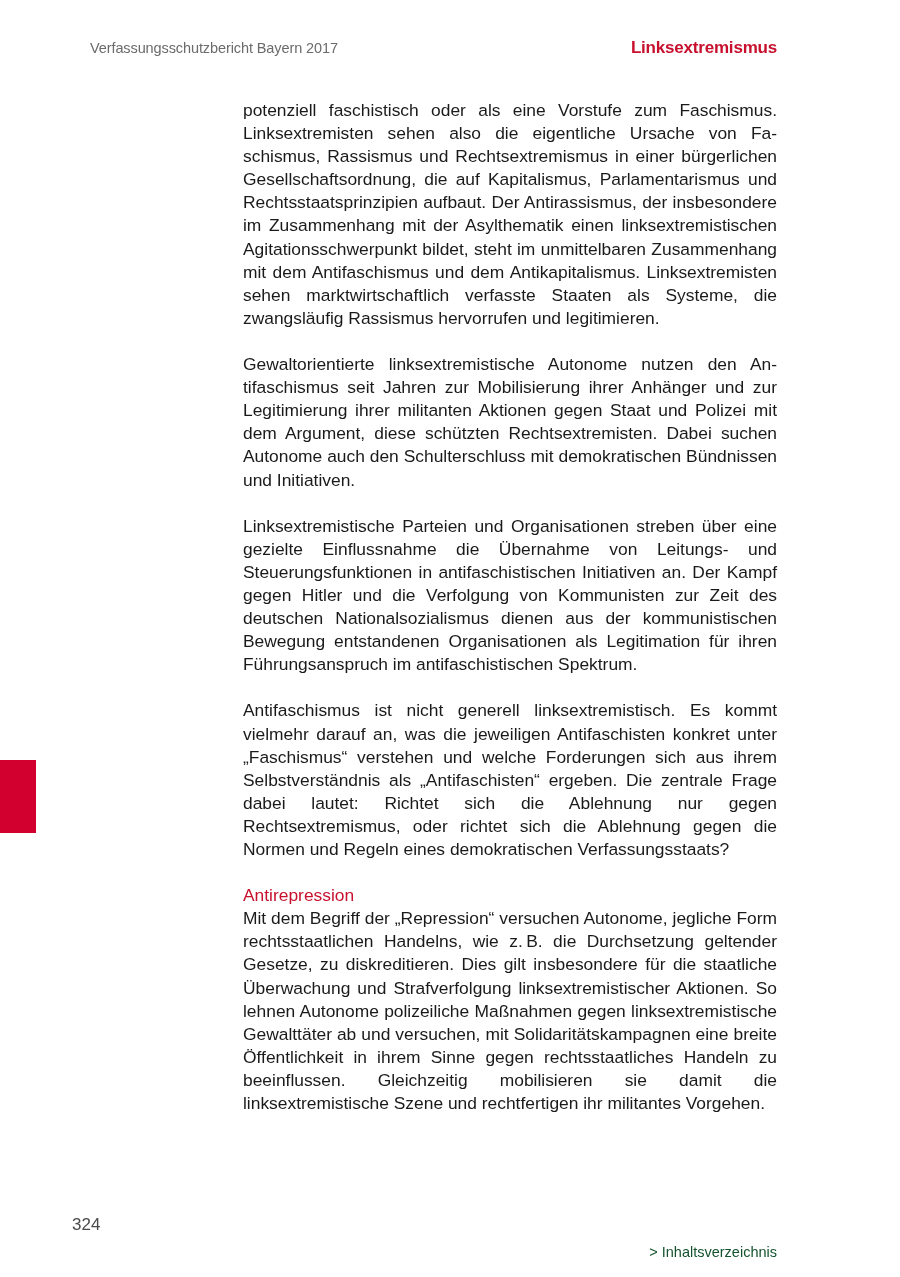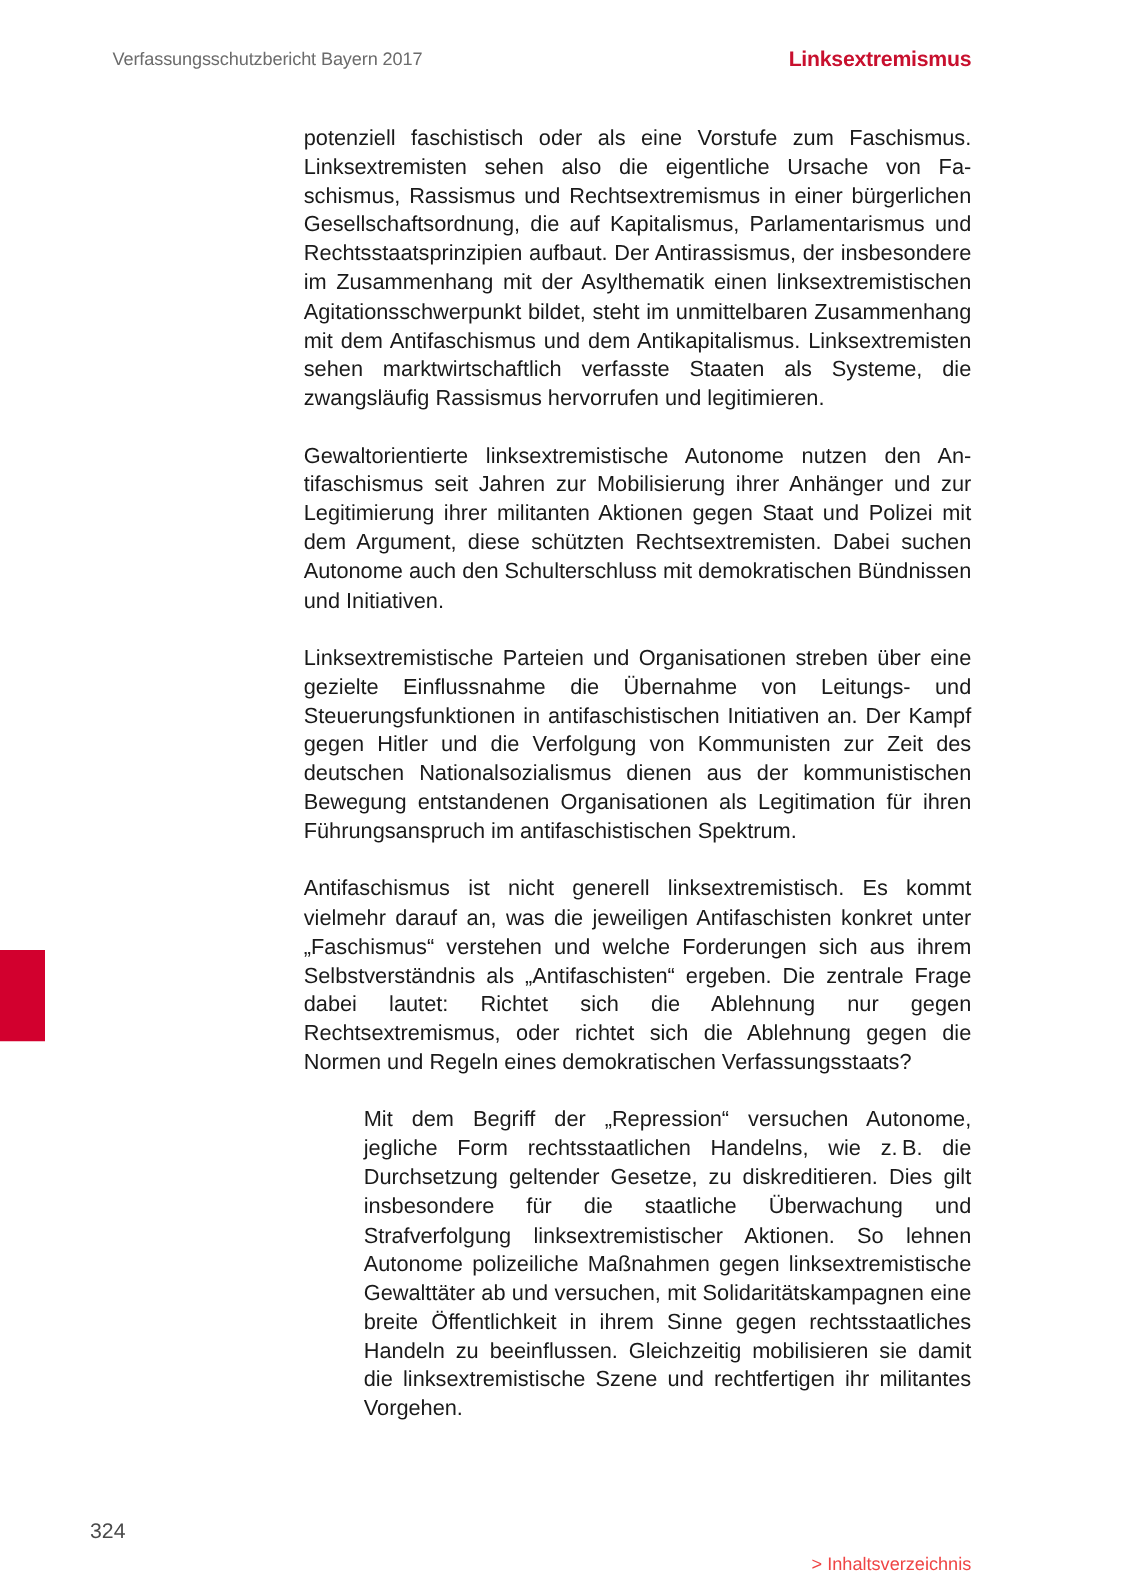--- a/index.html
+++ b/index.html
@@ -3,36 +3,37 @@
   <meta charset="utf-8">
   <style>
     html, body { margin: 0; padding: 0; background: #ffffff; }
     body { width: 900px; height: 1277px; position: relative; overflow: hidden;
            font-family: "Liberation Sans", "DejaVu Sans", sans-serif; color: #1a1a1a; }
     .running-head-left { position: absolute; left: 72px; top: 40px; font-size: 14.5px; color: #6b6b6b; letter-spacing: -0.1px; margin-left: 18px; }
     .running-head-right { position: absolute; right: 123px; top: 38px; font-size: 17px; font-weight: bold; color: #c8102e; letter-spacing: -0.2px; text-align: center; }
     .side-tab { position: absolute; left: 0; top: 760px; width: 36px; height: 73px; background: #d2002e; }
     .content { position: absolute; left: 243px; top: 99px; width: 534px; font-size: 17.4px; line-height: 23.1px; }
     .para { margin: 0 0 23.1px 0; text-align: justify; hyphens: manual; }
-    .para:last-child { margin-bottom: 0; margin-left: 48px; }
+    .para:last-child { margin-bottom: 0; }
     .section-heading { margin: 0; font-size: 17.4px; line-height: 23.1px; color: #c8102e; font-weight: normal; }
     .para.no-gap-top { margin-top: 0; }
     .page-number { position: absolute; left: 72px; top: 1215px; font-size: 17px; color: #4a4a4a; }
-    .toc-link { position: absolute; right: 123px; top: 1244px; font-size: 14.5px; color: #ef4444; text-decoration: none; cursor: pointer; }
+    .toc-link { position: absolute; right: 123px; top: 1244px; font-size: 14.5px; color: #14532d; text-decoration: none; cursor: pointer; }
   </style>
 </head>
 <body>
 
 <div class="running-head-left">Verfassungsschutzbericht Bayern 2017</div>
 <div class="running-head-right">Linksextremismus</div>
 
 <div class="side-tab"></div>
 
 <main class="content">
   <p class="para">potenziell faschistisch oder als eine Vorstufe zum Faschismus. Linksextremisten sehen also die eigentliche Ursache von Fa­schismus, Rassismus und Rechtsextremismus in einer bürgerli­chen Gesellschaftsordnung, die auf Kapitalismus, Parlamentaris­mus und Rechtsstaatsprinzipien aufbaut. Der Antirassismus, der insbesondere im Zusammenhang mit der Asylthematik einen linksextremistischen Agitationsschwerpunkt bildet, steht im un­mittelbaren Zusammenhang mit dem Antifaschismus und dem Antikapitalismus. Linksextremisten sehen marktwirtschaftlich verfasste Staaten als Systeme, die zwangsläufig Rassismus her­vorrufen und legitimieren.</p>
   <p class="para">Gewaltorientierte linksextremistische Autonome nutzen den An­tifaschismus seit Jahren zur Mobilisierung ihrer Anhänger und zur Legitimierung ihrer militanten Aktionen gegen Staat und Polizei mit dem Argument, diese schützten Rechtsextremisten. Dabei suchen Autonome auch den Schulterschluss mit demo­kratischen Bündnissen und Initiativen.</p>
   <p class="para">Linksextremistische Parteien und Organisationen streben über eine gezielte Einflussnahme die Übernahme von Leitungs- und Steuerungsfunktionen in antifaschistischen Initiativen an. Der Kampf gegen Hitler und die Verfolgung von Kommunisten zur Zeit des deutschen Nationalsozialismus dienen aus der kommu­nistischen Bewegung entstandenen Organisationen als Legiti­mation für ihren Führungsanspruch im antifaschistischen Spek­trum.</p>
   <p class="para">Antifaschismus ist nicht generell linksextremistisch. Es kommt vielmehr darauf an, was die jeweiligen Antifaschisten konkret unter „Faschismus“ verstehen und welche Forderungen sich aus ihrem Selbstverständnis als „Antifaschisten“ ergeben. Die zentrale Frage dabei lautet: Richtet sich die Ablehnung nur gegen Rechtsextremismus, oder richtet sich die Ablehnung gegen die Normen und Regeln eines demokratischen Verfassungsstaats?</p>
+  <h3 class="section-heading">Antirepression</h3>
   <p class="para no-gap-top">Mit dem Begriff der „Repression“ versuchen Autonome, jegliche Form rechtsstaatlichen Handelns, wie z. B. die Durchsetzung geltender Gesetze, zu diskreditieren. Dies gilt insbesondere für die staatliche Überwachung und Strafverfolgung linksextremisti­scher Aktionen. So lehnen Autonome polizeiliche Maßnahmen gegen linksextremistische Gewalttäter ab und versuchen, mit Solidaritätskampagnen eine breite Öffentlichkeit in ihrem Sinne gegen rechtsstaatliches Handeln zu beeinflussen. Gleichzeitig mobilisieren sie damit die linksextremistische Szene und recht­fertigen ihr militantes Vorgehen.</p>
 </main>
 
 <div class="page-number">324</div>
 <a class="toc-link">&gt; Inhaltsverzeichnis</a>
 
 </body></html>

